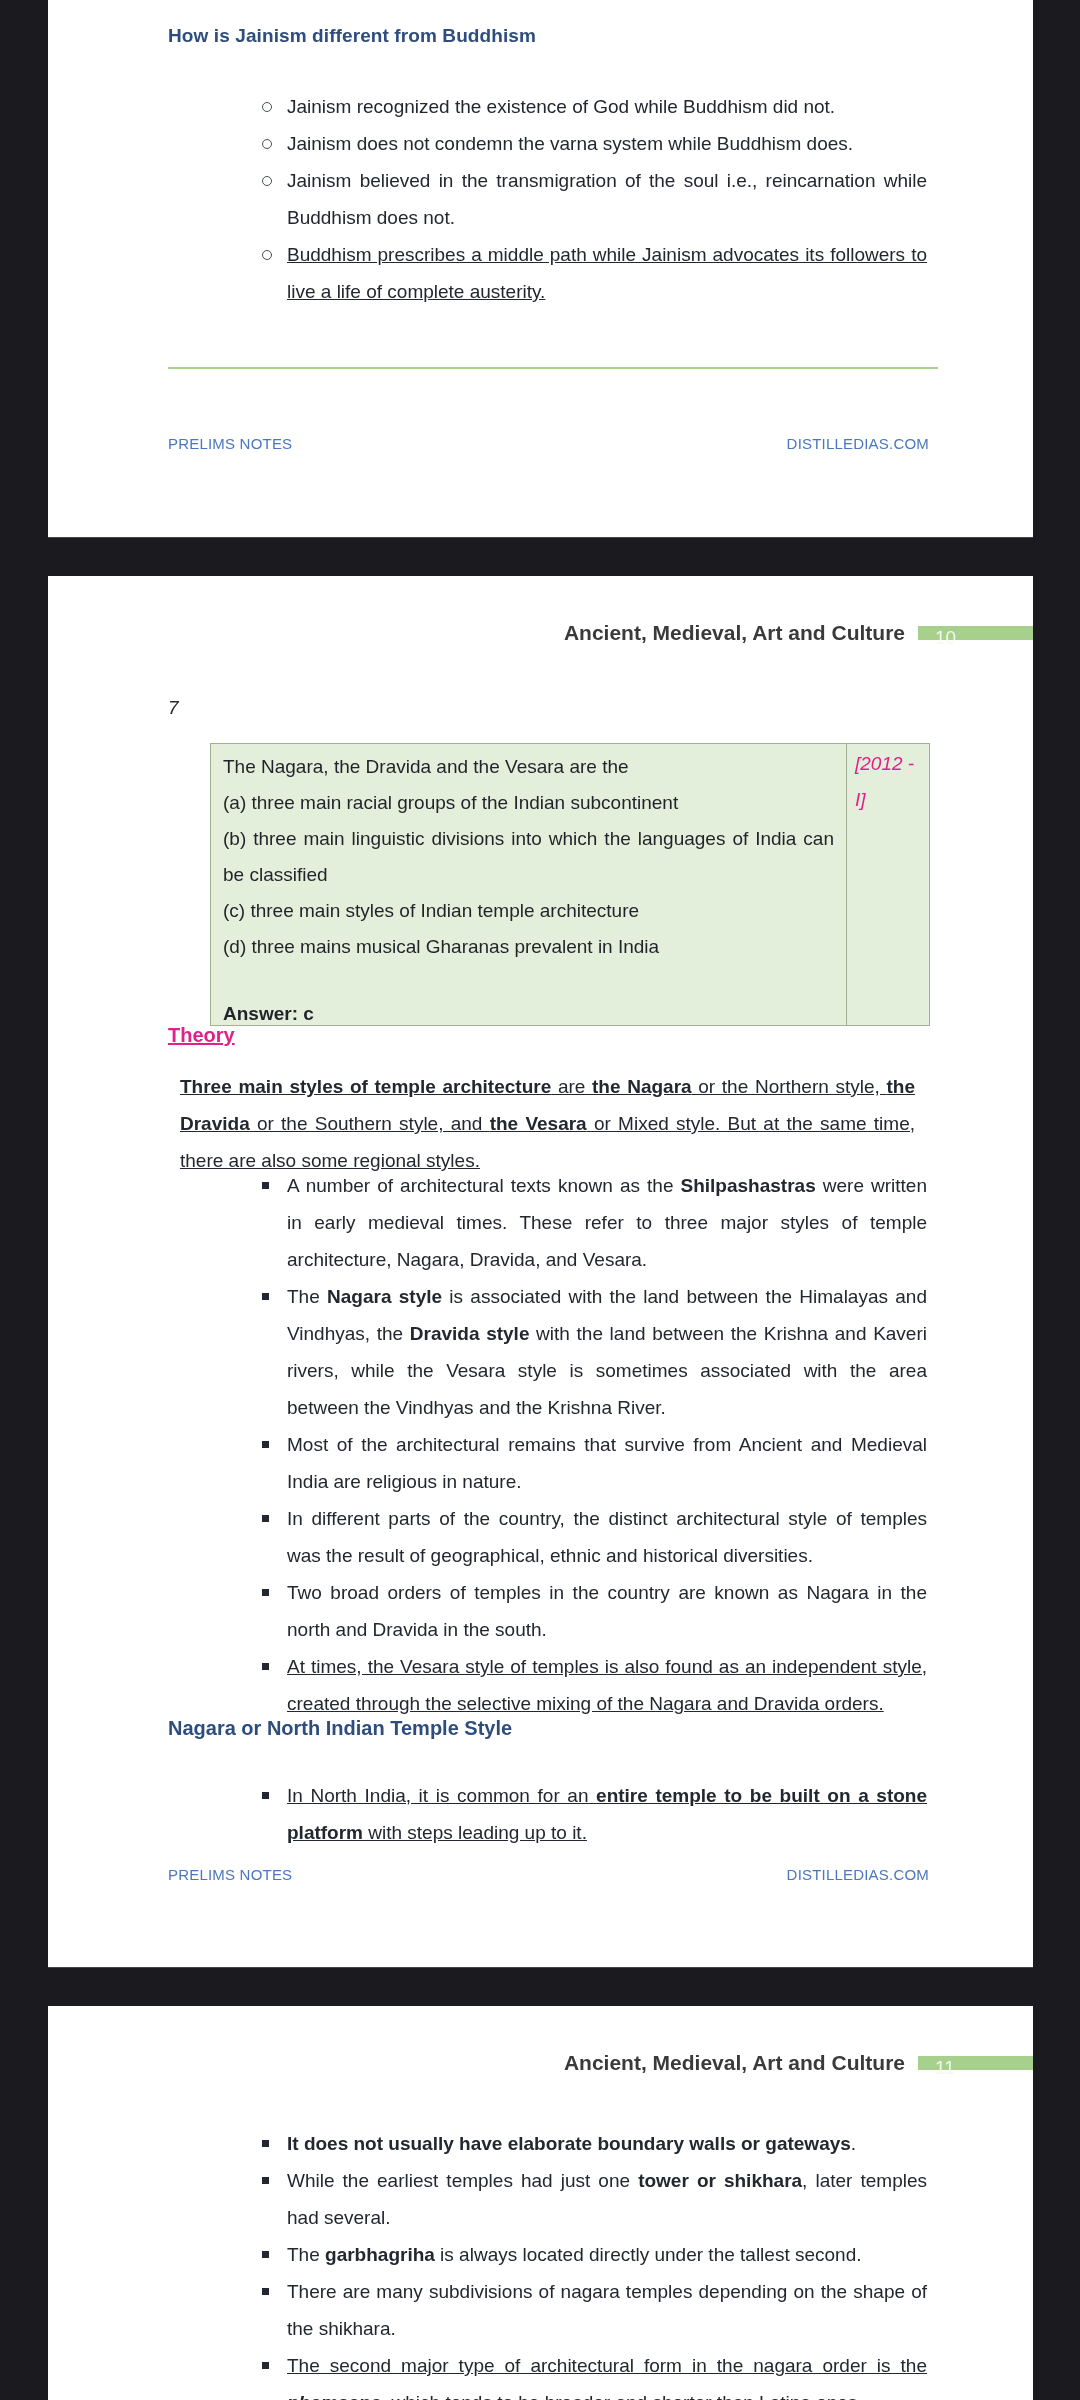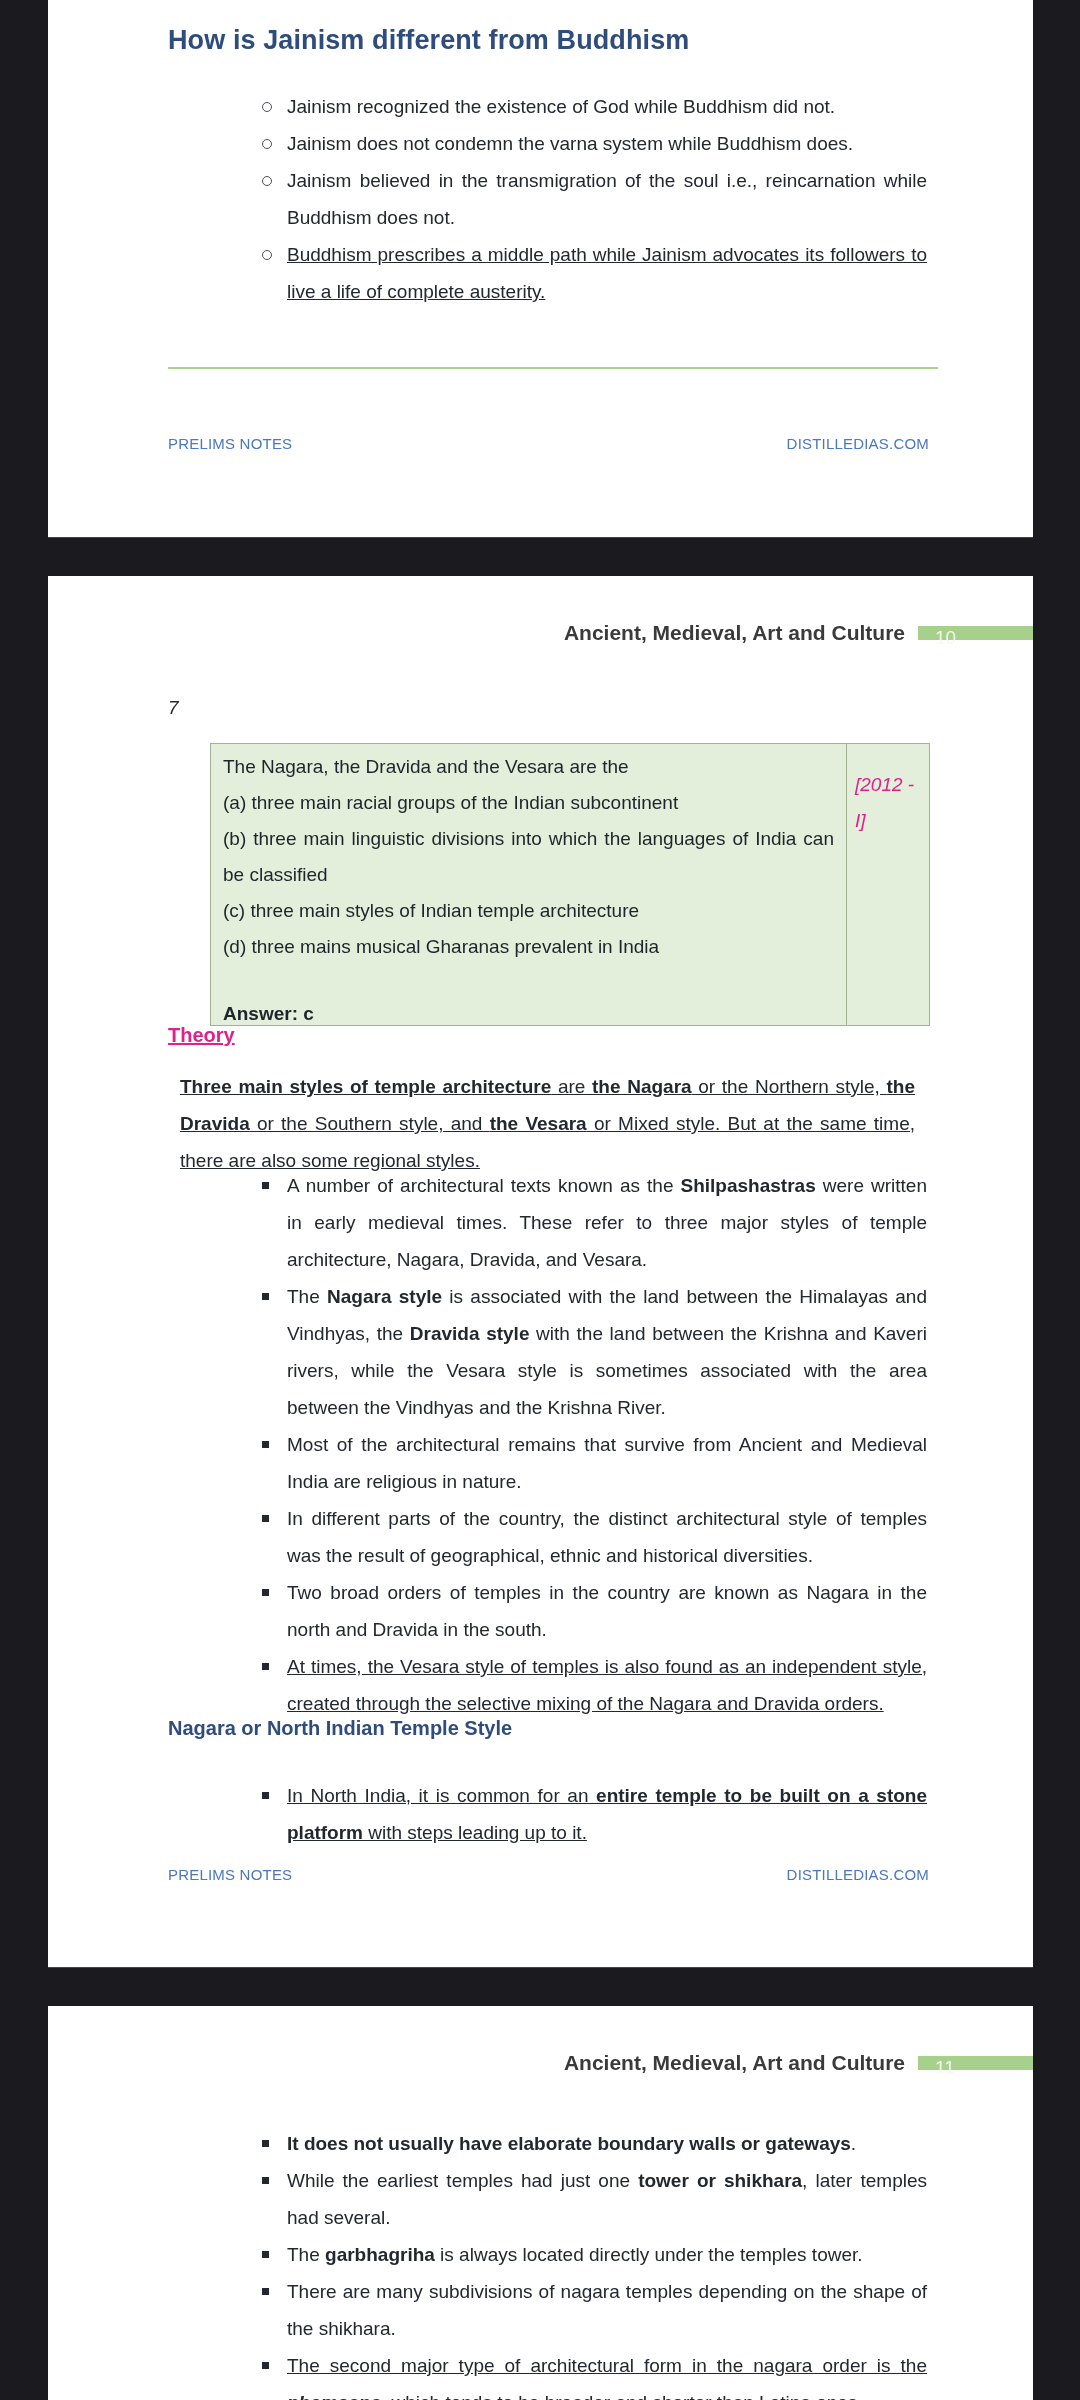--- a/index.html
+++ b/index.html
@@ -16,21 +16,21 @@
     background: var(--page, #ffffff);
     overflow:hidden;
     box-shadow: 0 1px 0 rgba(255,255,255,0.18);
   }
   .page1 { top:0; height:537px; }
   .page2 { top:576px; height:1391px; }
   .page3 { top:2006px; height:394px; }
 
   .doc-h1 {
     position:absolute; left:120px; right:104px; margin:0;
-    font-size:27px; font-weight:bold;
+    font-size:19px; font-weight:bold;
     color: var(--heading-blue, #2e4d7d);
     letter-spacing:0.1px;
   }
   .body-text { font-size:19px; line-height:37px; color: var(--body-text, #23272f); }
 
   
   ul.doclist { position:absolute; left:120px; right:106px; margin:0; padding:0; list-style:none; }
   ul.doclist li { position:relative; padding-left:119px; text-align:justify; }
   ul.doclist li:last-child, .intro { text-align:justify;text-decoration:underline; }
   ul.circles li::before {
@@ -84,21 +84,21 @@
     margin-top:48px;
   }
   .qmain {
     width:636px; box-sizing:border-box;
     padding:5px 12px 0 12px;
     border-right:1px solid var(--table-border, #a2b294);
   }
   .qmain p { margin:0; font-size:19px; line-height:36px; color:#1f232a; text-align:justify; }
   .qmain p.answer { margin-top:31px; font-weight:bold; text-align:left; }
   .qyear {
-    flex:1; box-sizing:border-box; padding:23px 6px 0 8px;
+    flex:1; box-sizing:border-box; padding:2px 6px 0 8px;
     font-size:19px; line-height:36px; font-style:italic;
     color: var(--pink, #e0218a);
   }
 
   .theory-label {
     position:absolute; left:120px; top:448px;
     font-size:20px; font-weight:bold; color: var(--pink, #e0218a); text-decoration: underline;
   }
   .intro { position:absolute; left:120px; right:106px; top:480px; margin:12px; }
   .blist-p2 { top:591px; }
@@ -177,19 +177,19 @@
 
   <div class="page page3">
     <div class="page-header">
       <span class="ptitle">Ancient, Medieval, Art and Culture</span>
       <span class="page-badge">11</span>
     </div>
 
     <ul class="doclist squares body-text blist-p3">
       <li><span class="b">It does not usually have elaborate boundary walls or gateways</span><span>.</span></li>
       <li><span>While the earliest temples had just one </span><span class="b">tower or shikhara</span><span>, later temples had several.</span></li>
-      <li><span>The </span><span class="b">garbhagriha</span><span> is always located directly under the temples tower.</span></li>
+      <li><span>The </span><span class="b">garbhagriha</span><span> is always located directly under the tallest second.</span></li>
       <li><span>There are many subdivisions of nagara temples depending on the shape of the shikhara.</span></li>
       <li><span>The second major type of architectural form in the nagara order is the </span><span class="b i">phamsana</span><span>, which tends to be broader and shorter than Latina ones.</span></li>
     </ul>
   </div>
 
 </div>
 
 </body></html>

